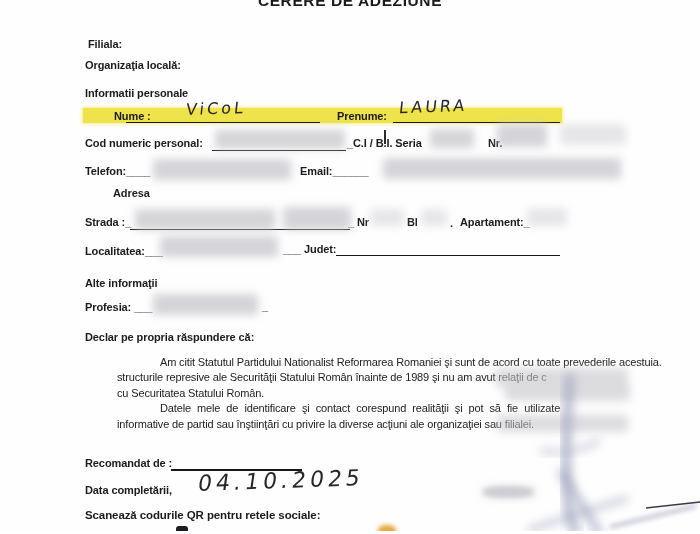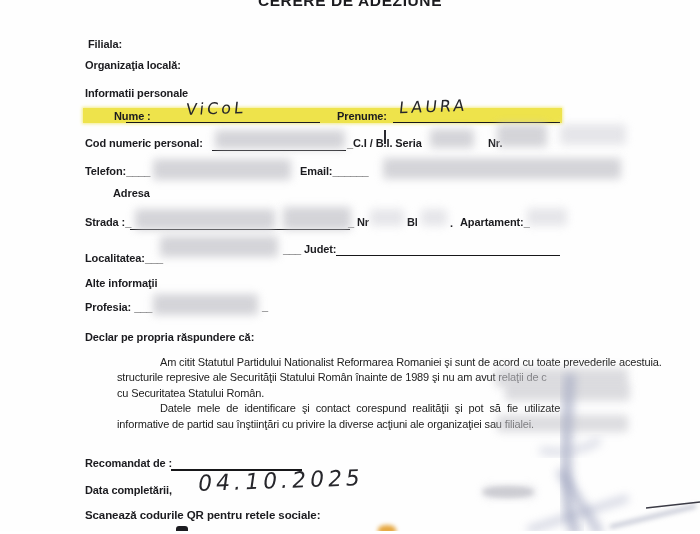--- a/index.html
+++ b/index.html
@@ -37,21 +37,21 @@
   #ci-penmark{left:384px;top:130px;width:1.5px;height:14px;background:#2a2a30;}
   #nr-label{left:488px;top:137px;}
   #telefon-label{left:85px;top:165px;}
   #email-label{left:300px;top:165px;}
   #adresa-section{left:85px;top:187px;margin-left:28px;}
   #strada-label{left:85px;top:216px;}
   #strada-nr{left:348px;top:216px;}
   #strada-bl{left:407px;top:216px;}
   #strada-dot{left:450px;top:217px;}
   #apart-label{left:460px;top:216px;}
-  #localitatea-label{left:85px;top:252px;}
+  #localitatea-label{left:85px;top:245px;}
   #judet-label{left:283px;top:243px;}
   #alte-section{left:85px;top:277px;}
   #profesia-label{left:85px;top:301px;}
   #profesia-tail{left:262px;top:300px;}
   #declar-heading{left:85px;top:331px;}
   #paragraph{left:85px;top:355px;width:558px;white-space:normal;margin-left:32px;}
   #paragraph .pline{font-size:11px;line-height:15.4px;letter-spacing:-0.15px;color:#222;white-space:nowrap;}
   #paragraph .indent{padding-left:43px;}
   #paragraph .tight{letter-spacing:-0.3px;}
   #paragraph .wide{word-spacing:3.2px;}

